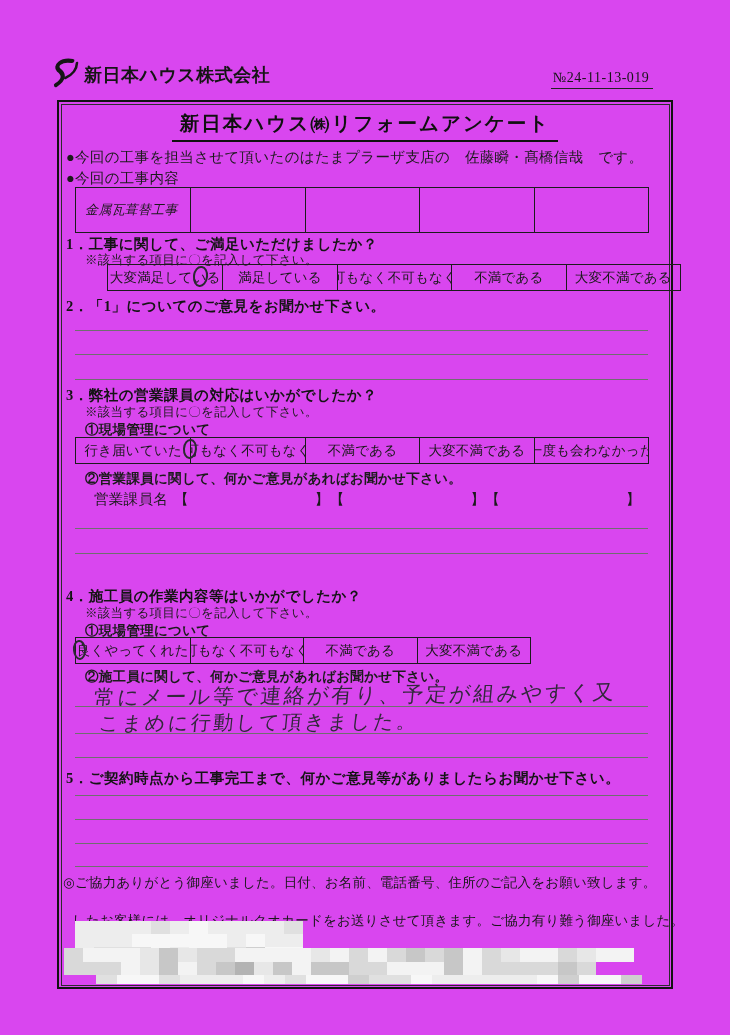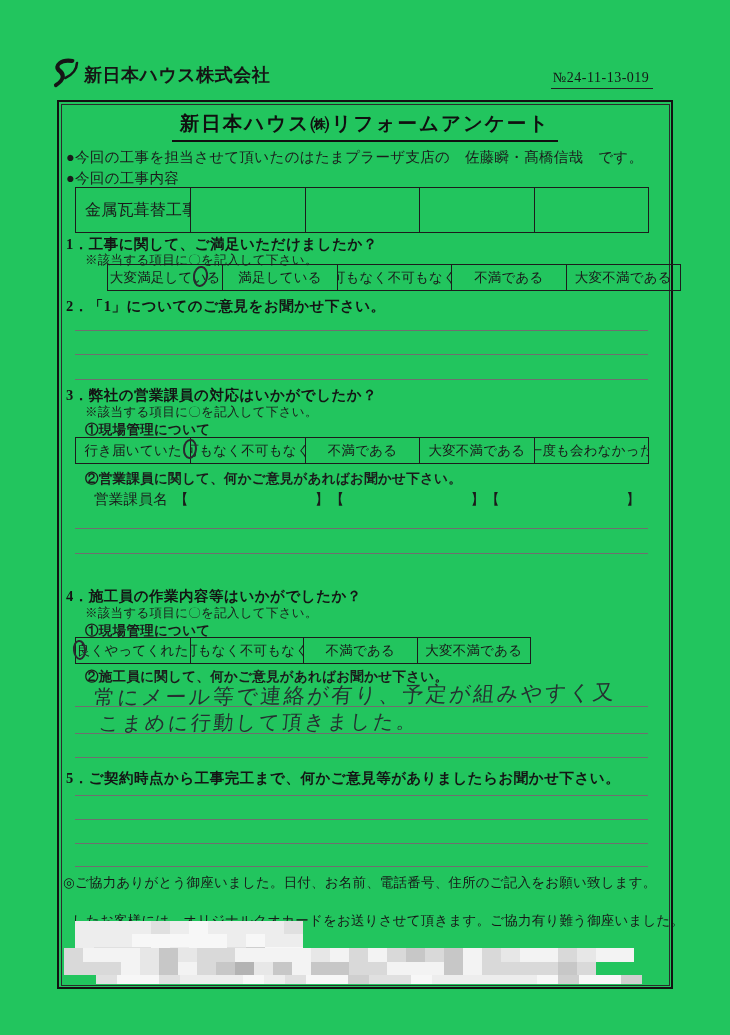--- a/index.html
+++ b/index.html
@@ -1,19 +1,19 @@
 <!DOCTYPE html>
 <html><head>
 <meta charset="utf-8">
 <style>
   * { margin:0; padding:0; box-sizing:border-box; }
   html,body { background:#ffffff; }
   .page {
     position:relative; width:730px; height:1035px;
-    background:#22c55e; overflow:hidden;
+    background:#d946ef; overflow:hidden;
     font-family:"Liberation Serif","DejaVu Serif",serif;
     color:#1b1b1b;
   }
   .abs { position:absolute; }
 
   
   .logo { left:46px; top:57px; width:36px; height:34px; }
   .company { left:84px; top:63px; font-family:"Liberation Sans","DejaVu Sans",sans-serif;
              font-weight:700; font-size:18px; letter-spacing:0.5px; color:#151515; }
   .docnum { left:551px; top:70px; font-size:14px; letter-spacing:0.5px;
@@ -36,21 +36,21 @@
   .sub  { font-size:13.5px; font-weight:700; letter-spacing:0.3px; white-space:nowrap; }
 
   
   .opt-table { display:grid; grid-auto-flow:column; grid-auto-columns:1fr;
                border:1.6px solid #1c1c1c; background:transparent; }
   .opt-cell { border-left:1px solid #1c1c1c; display:flex; align-items:center;
               justify-content:center; font-size:13.5px; letter-spacing:0.2px;
               white-space:nowrap; overflow:hidden; color:#1a1a1a; }
   .opt-cell:first-child { border-left:none; }
   .work-table { left:75px; top:187px; width:574px; height:46px; }
-  .work-table .opt-cell { font-size:16px; }
+  .work-table .opt-cell { font-size:13px;font-style:italic; }
   .work-table .opt-cell:first-child { justify-content:flex-start; padding-left:9px; }
   .t1 { left:75px; top:264px; width:574px; height:27px;margin-left:32px; }
   .t3 { left:75px; top:437px; width:574px; height:27px; }
   .t4 { left:75px; top:637px; width:456px; height:27px; }
 
   
   .circle-mark { border:2px solid #2a2a30; border-radius:50% 48% 52% 50%; background:transparent; }
   .c-q1 { left:193px; top:266px; width:15px; height:21px; transform:rotate(6deg); }
   .c-q3 { left:183px; top:439px; width:14px; height:20px; transform:rotate(4deg); }
   .c-q4 { left:73px;  top:640px; width:13px; height:20px; transform:rotate(-5deg); }

